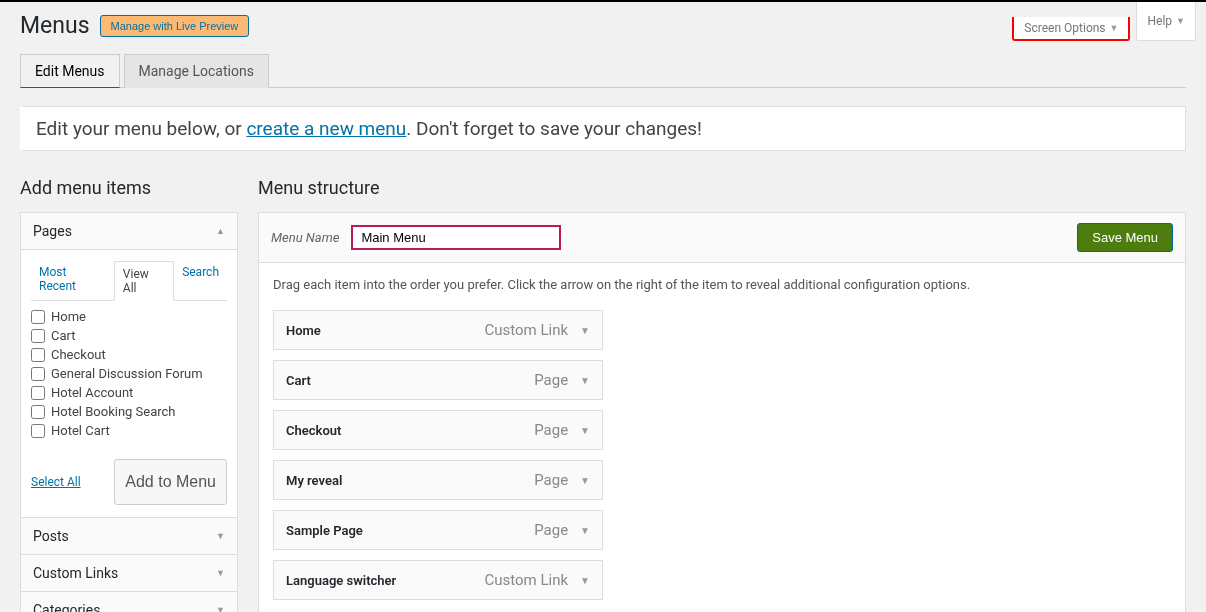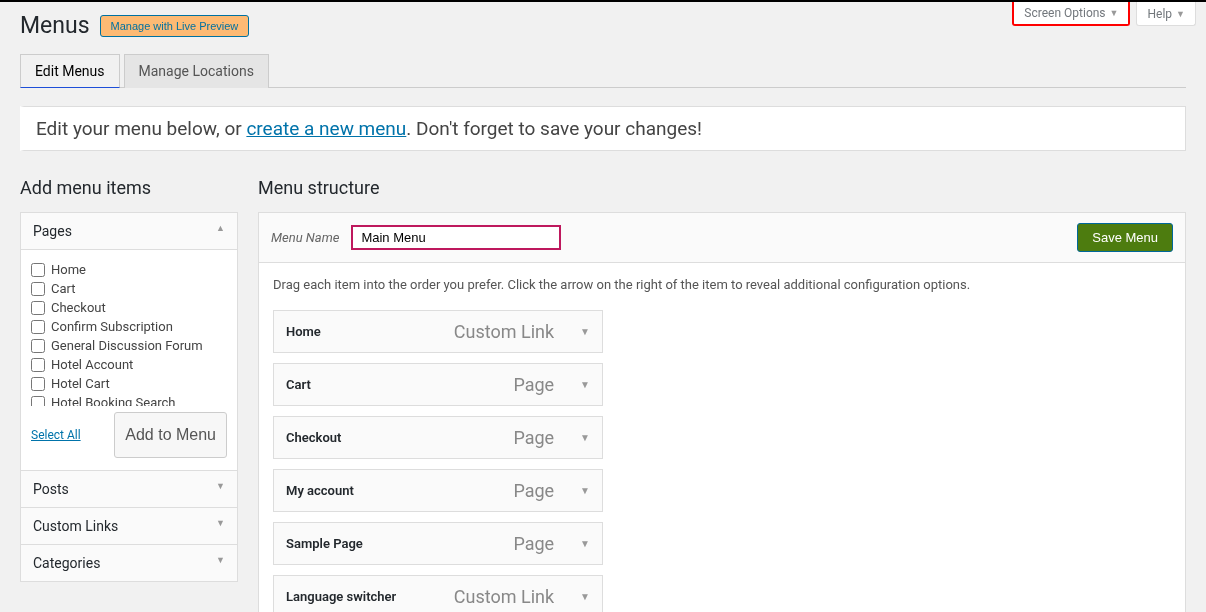--- a/index.html
+++ b/index.html
@@ -29,21 +29,21 @@
     border-top: none;
     border-radius: 0 0 3px 3px;
     padding: 4px 10px;
     font-size: 12px;
     color: #72777c;
     cursor: pointer;
     display: flex;
     align-items: center;
     gap: 4px;
   }
-  .top-tab.highlight { border: 2px solid red; border-top: none; }
+  .top-tab.highlight { border: 2px solid red; border-top: none; margin-top: 15px; }
   .tri { font-size: 9px; color: #999; }
 
   
   .page-header { padding: 10px 0 0 0; display: flex; align-items: center; gap: 10px; }
   .page-title { font-size: 23px; font-weight: 400; color: #23282d; }
   .page-action-btn {
     border: 1px solid #0071a1;
     background: #fdba74;
     color: #0071a1;
     padding: 4px 10px;
@@ -95,20 +95,21 @@
   .accordion { border: 1px solid #ddd; background: #fafafa; }
   .acc-header {
     background: #fafafa;
     border-bottom: 1px solid #ddd;
     padding: 10px 12px;
     font-size: 14px;
     color: #23282d;
     cursor: pointer;
     display: flex;
     justify-content: space-between;
+    align-items: center;
     gap: 16px;
   }
   .acc-header:last-of-type { border-bottom: none; }
   .acc-body {
     background: #fff;
     border-bottom: 1px solid #ddd;
     padding: 10px 10px 12px;
   }
   .inner-tabs { display: flex; border-bottom: 1px solid #ddd; gap: 0; font-size: 12px; margin-bottom: 6px; }
   .inner-tab { padding: 5px 8px; color: #0073aa; cursor: pointer; }
@@ -170,21 +171,21 @@
     width: 330px;
     border: 1px solid #ddd;
     background: #fafafa;
     padding: 10px 12px;
     margin-bottom: 10px;
     display: flex;
     align-items: center;
     cursor: move;
   }
   .menu-item-row .mi-title { font-weight: 600; font-size: 13px; color: #23282d; flex: 1; }
-  .menu-item-row .mi-type { color: #888; font-size: 18px; margin-right: 26px; }
+  .menu-item-row .mi-type { color: #888; font-size: 15px; margin-right: 12px; }
   .menu-item-row .mi-tri { color: #999; font-size: 10px; cursor: pointer; }
 
   .settings-heading { font-size: 18px; font-weight: 400; color: #23282d; margin-top: 26px; margin-bottom: 10px; }
 </style>
 </head>
 <body>
 
 <div class="top-tabs">
   <div class="top-tab highlight">
     <span>Screen Options</span>
@@ -215,52 +216,53 @@
 
     <div class="col-left">
       <h2 class="section-heading">Add menu items</h2>
 
       <div class="accordion">
         <div class="acc-header">
           <span>Pages</span>
           <span class="tri">▲</span>
         </div>
         <div class="acc-body">
+          <div class="inner-tabs">
+            <div class="inner-tab">Most Recent</div>
+            <div class="inner-tab active">View All</div>
+            <div class="inner-tab">Search</div>
+          </div>
           <div class="pages-scroll" id="pages-list">
               <div class="page-row">
                 <input type="checkbox" style="">
                 <label>Home</label>
               </div>
               <div class="page-row">
                 <input type="checkbox" style="">
                 <label>Cart</label>
               </div>
               <div class="page-row">
                 <input type="checkbox" style="">
                 <label>Checkout</label>
               </div>
               <div class="page-row">
                 <input type="checkbox" style="">
-                <label>Confirm Subscription</label>
-              </div>
-              <div class="page-row">
-                <input type="checkbox" style="">
                 <label>General Discussion Forum</label>
               </div>
               <div class="page-row">
                 <input type="checkbox" style="">
                 <label>Hotel Account</label>
               </div>
               <div class="page-row">
                 <input type="checkbox" style="">
+                <label>Hotel Booking Search</label>
+              </div>
+              <div class="page-row">
+                <input type="checkbox" style="">
                 <label>Hotel Cart</label>
-              </div>
-              <div class="page-row">
-                <input type="checkbox" style="">
-                <label>Hotel Booking Search</label>
               </div>
             </div>
           <div class="acc-actions">
             <span class="link">Select All</span>
             <button class="btn">Add to Menu</button>
           </div>
         </div>
 
         <div class="acc-header">
           <span>Posts</span>
@@ -300,21 +302,21 @@
                 <span class="mi-title">Cart</span>
                 <span class="mi-type">Page</span>
                 <span class="mi-tri">▼</span>
               </div>
               <div class="menu-item-row">
                 <span class="mi-title">Checkout</span>
                 <span class="mi-type">Page</span>
                 <span class="mi-tri">▼</span>
               </div>
               <div class="menu-item-row">
-                <span class="mi-title">My account</span>
+                <span class="mi-title">My reveal</span>
                 <span class="mi-type">Page</span>
                 <span class="mi-tri">▼</span>
               </div>
               <div class="menu-item-row">
                 <span class="mi-title">Sample Page</span>
                 <span class="mi-type">Page</span>
                 <span class="mi-tri">▼</span>
               </div>
               <div class="menu-item-row">
                 <span class="mi-title">Language switcher</span>

